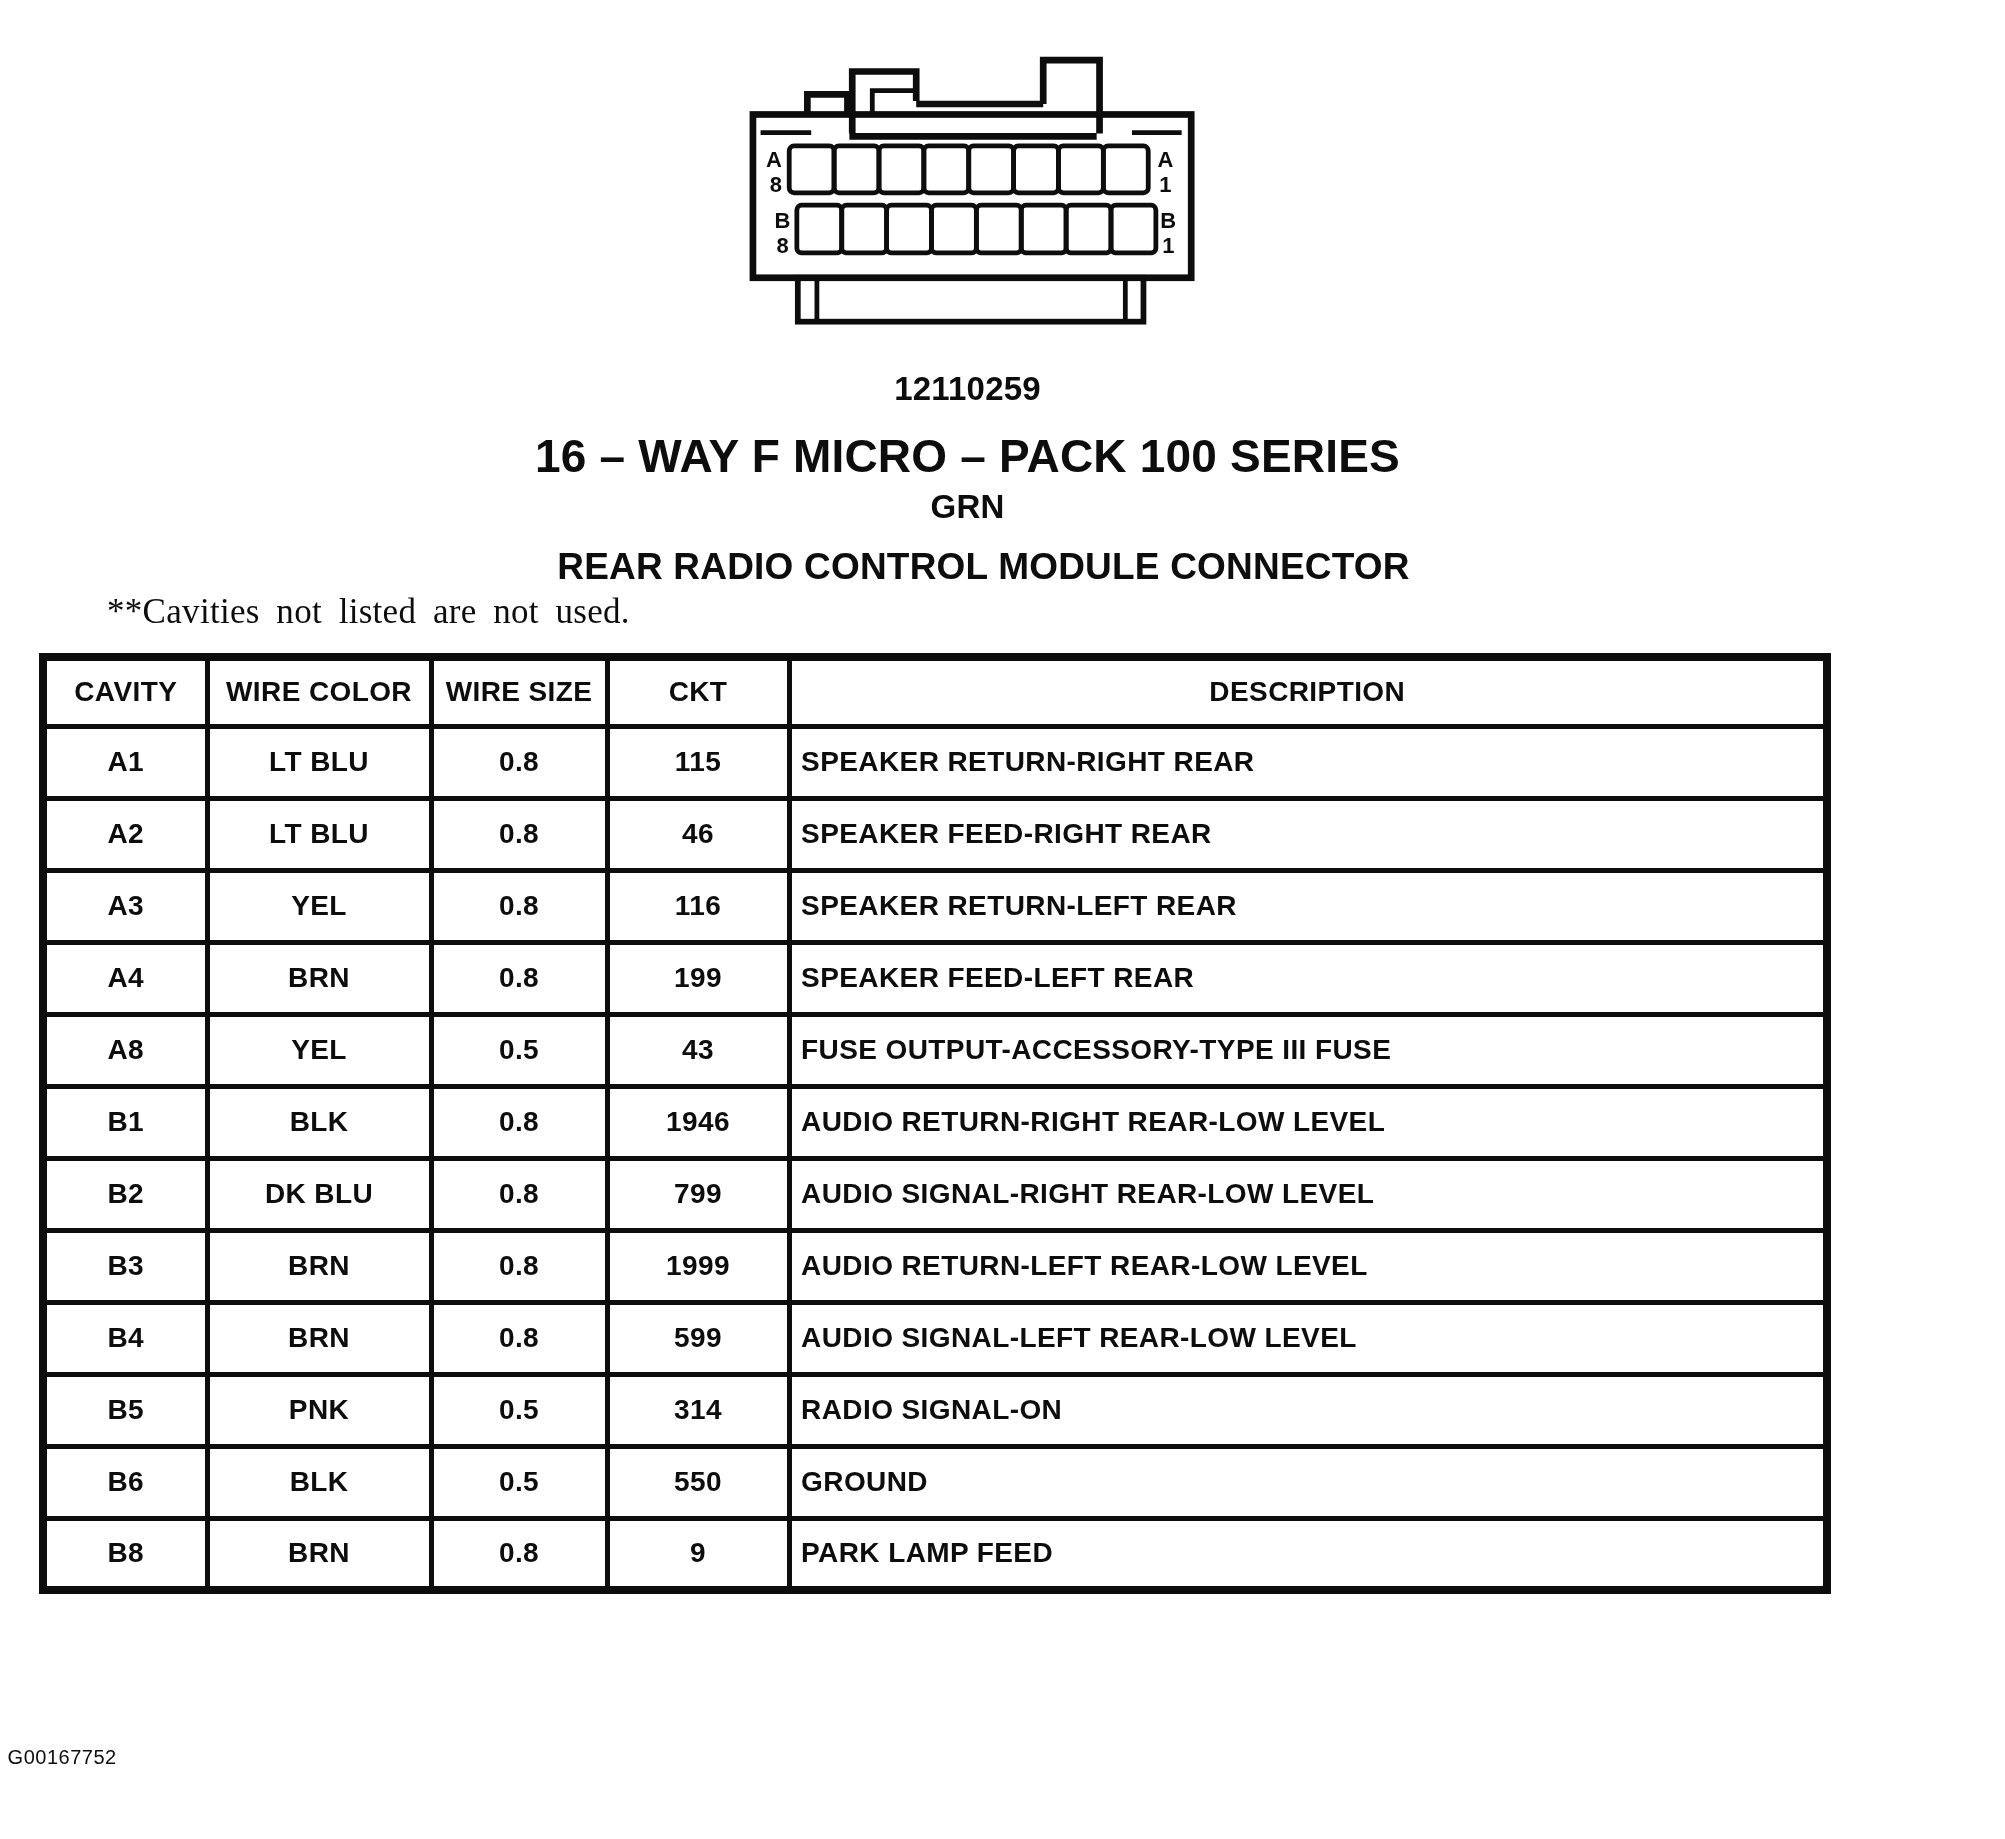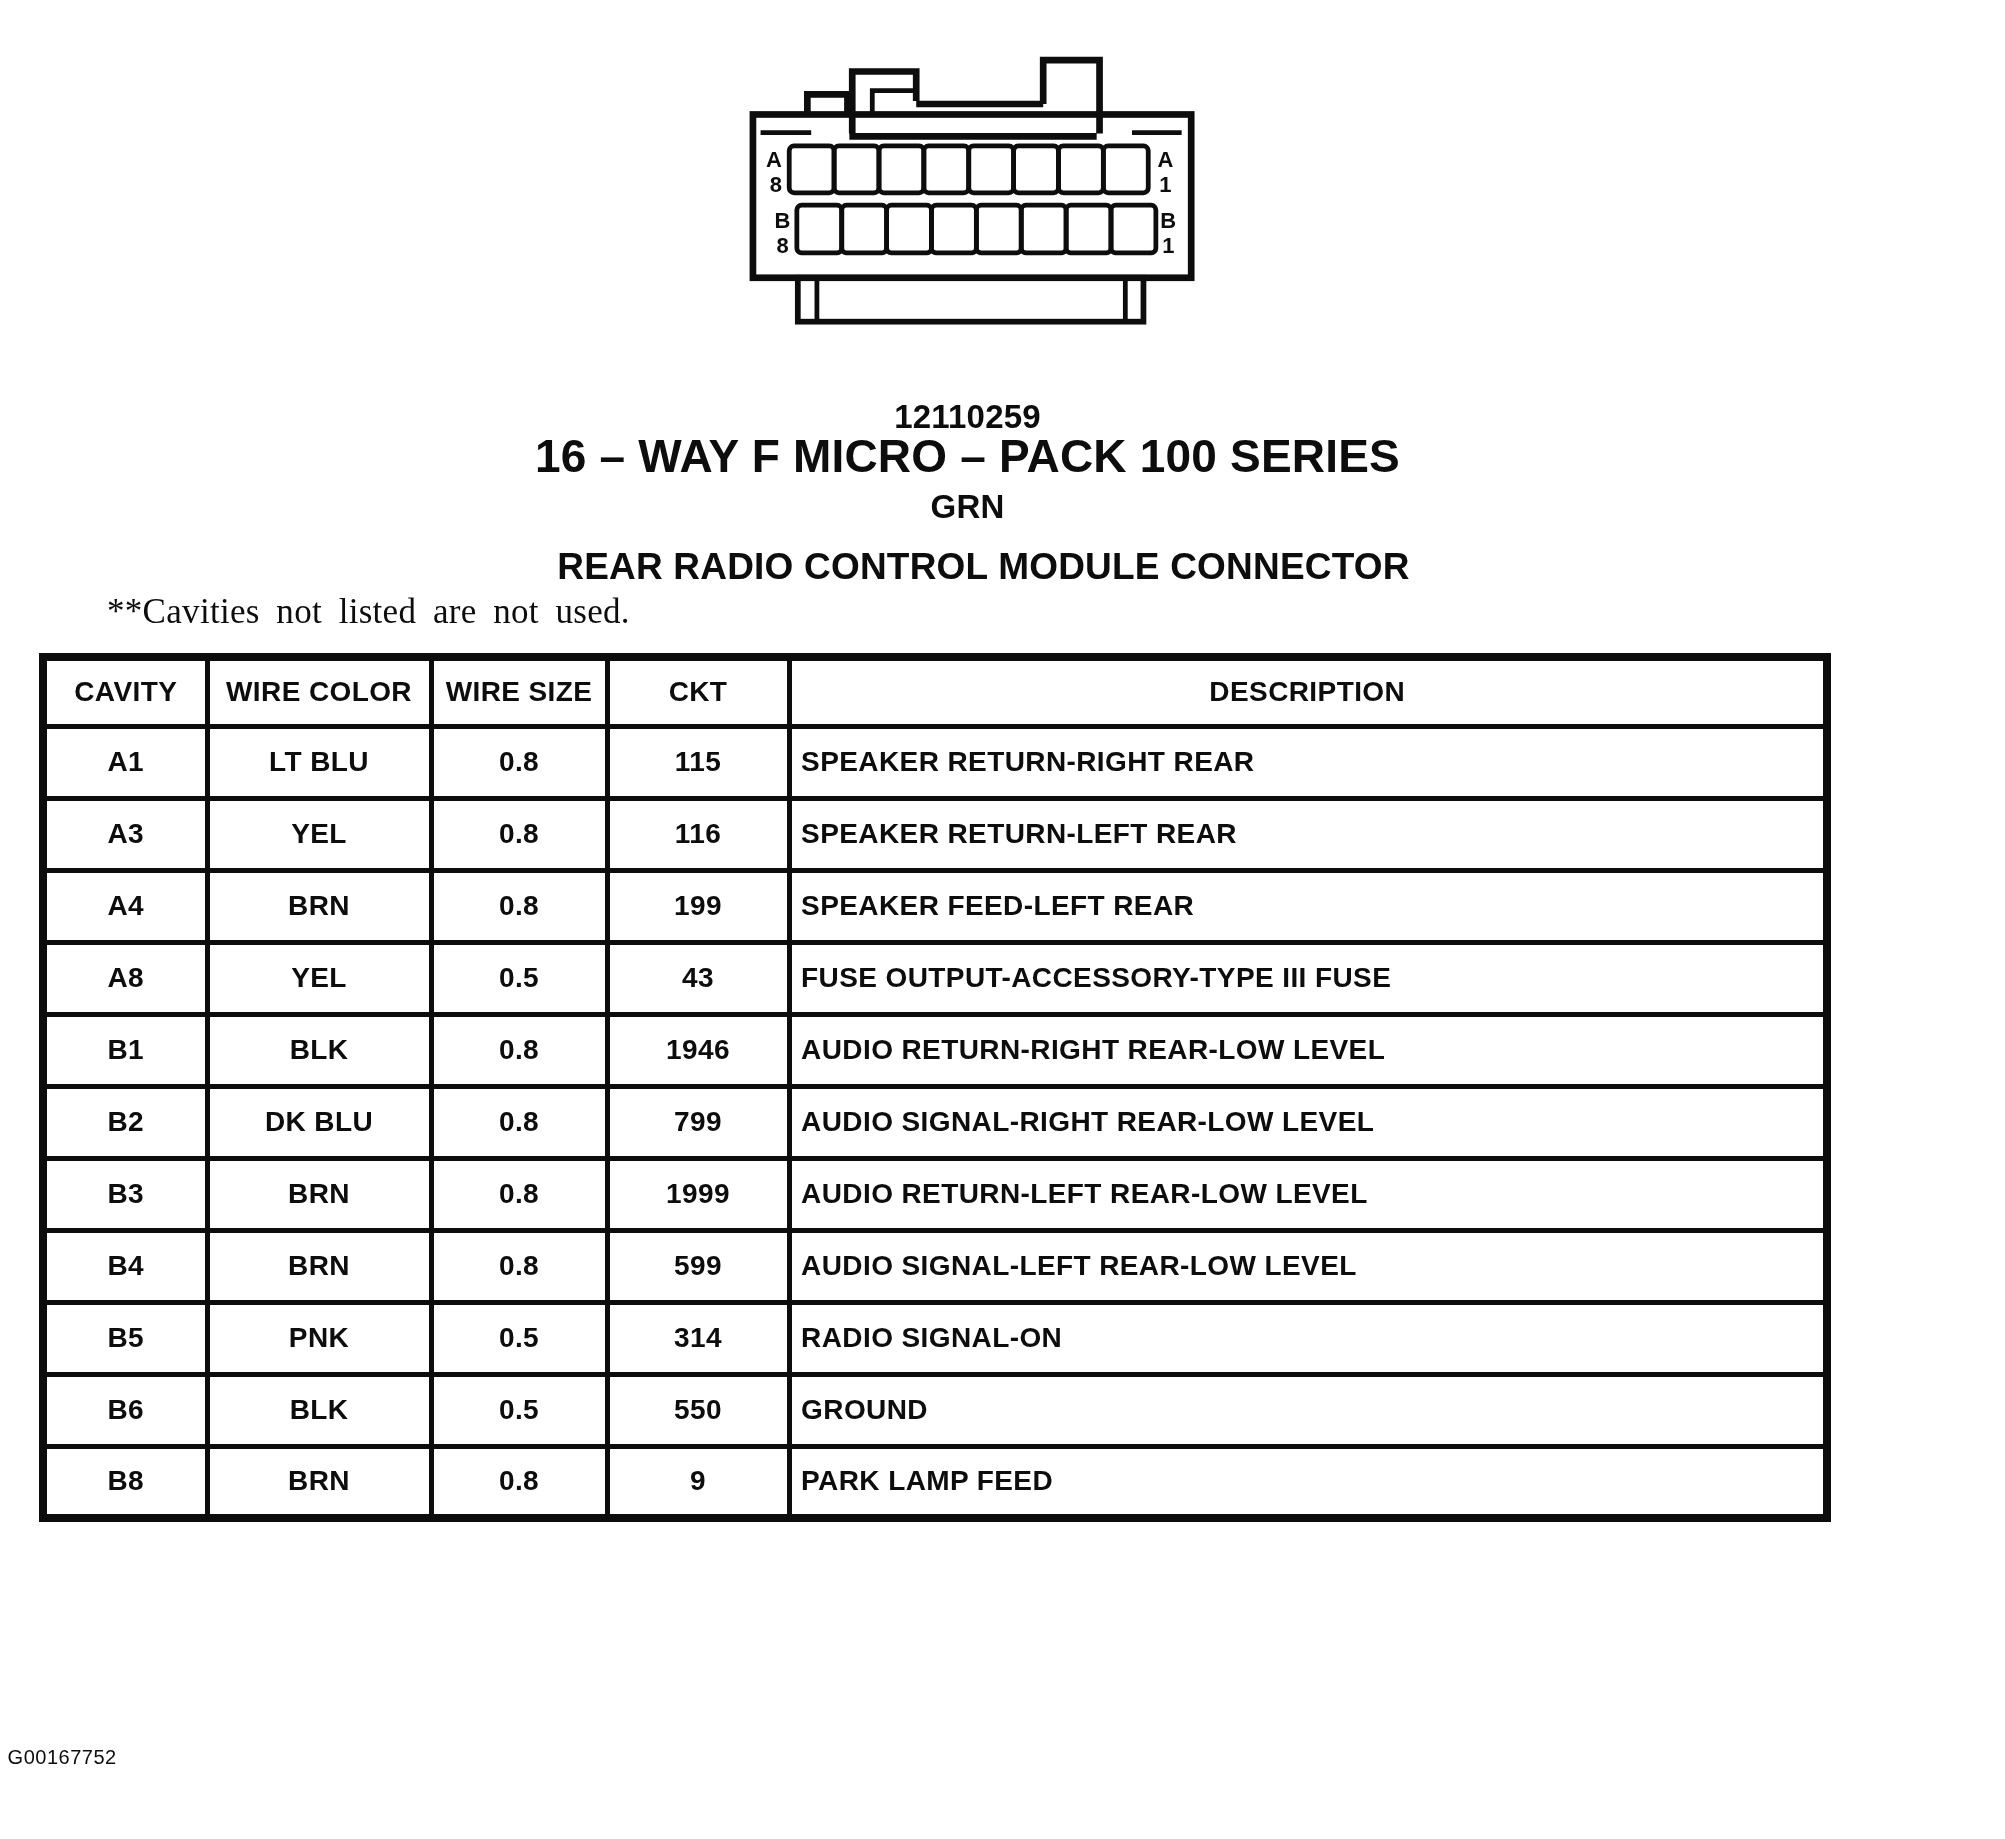--- a/index.html
+++ b/index.html
@@ -10,21 +10,21 @@
     font-family:"Liberation Sans", sans-serif;
     overflow:hidden;
   }
 
   
   .connector-svg { position:absolute; left:744px; top:40px; width:459px; height:296px; }
 
   
   .headings { position:absolute; left:0; top:0; width:1935px; height:593px; }
   .h-line { position:absolute; left:0; width:100%; text-align:center; font-weight:700; letter-spacing:0.2px; }
-  .h-part   { top:370px; font-size:33px;margin-top:28px; }
+  .h-part   { top:370px; font-size:33px; }
   .h-series { top:429px; font-size:46px; }
   .h-grn    { top:488px; font-size:33px; }
   .h-title  { top:546px; font-size:37px;margin-left:16px; }
 
   
   .note {
     position:absolute; left:107px; top:592px;
     font-family:"Liberation Serif", serif;
     font-size:35px; word-spacing:7.6px; letter-spacing:0.3px;
   }
@@ -140,20 +140,27 @@
     </thead>
     <tbody>
         <tr>
       <td>A1</td>
       <td>LT BLU</td>
       <td>0.8</td>
       <td>115</td>
       <td class="desc">SPEAKER RETURN-RIGHT REAR</td>
     </tr>
         <tr>
+      <td>A2</td>
+      <td>LT BLU</td>
+      <td>0.8</td>
+      <td>46</td>
+      <td class="desc">SPEAKER FEED-RIGHT REAR</td>
+    </tr>
+        <tr>
       <td>A3</td>
       <td>YEL</td>
       <td>0.8</td>
       <td>116</td>
       <td class="desc">SPEAKER RETURN-LEFT REAR</td>
     </tr>
         <tr>
       <td>A4</td>
       <td>BRN</td>
       <td>0.8</td>

